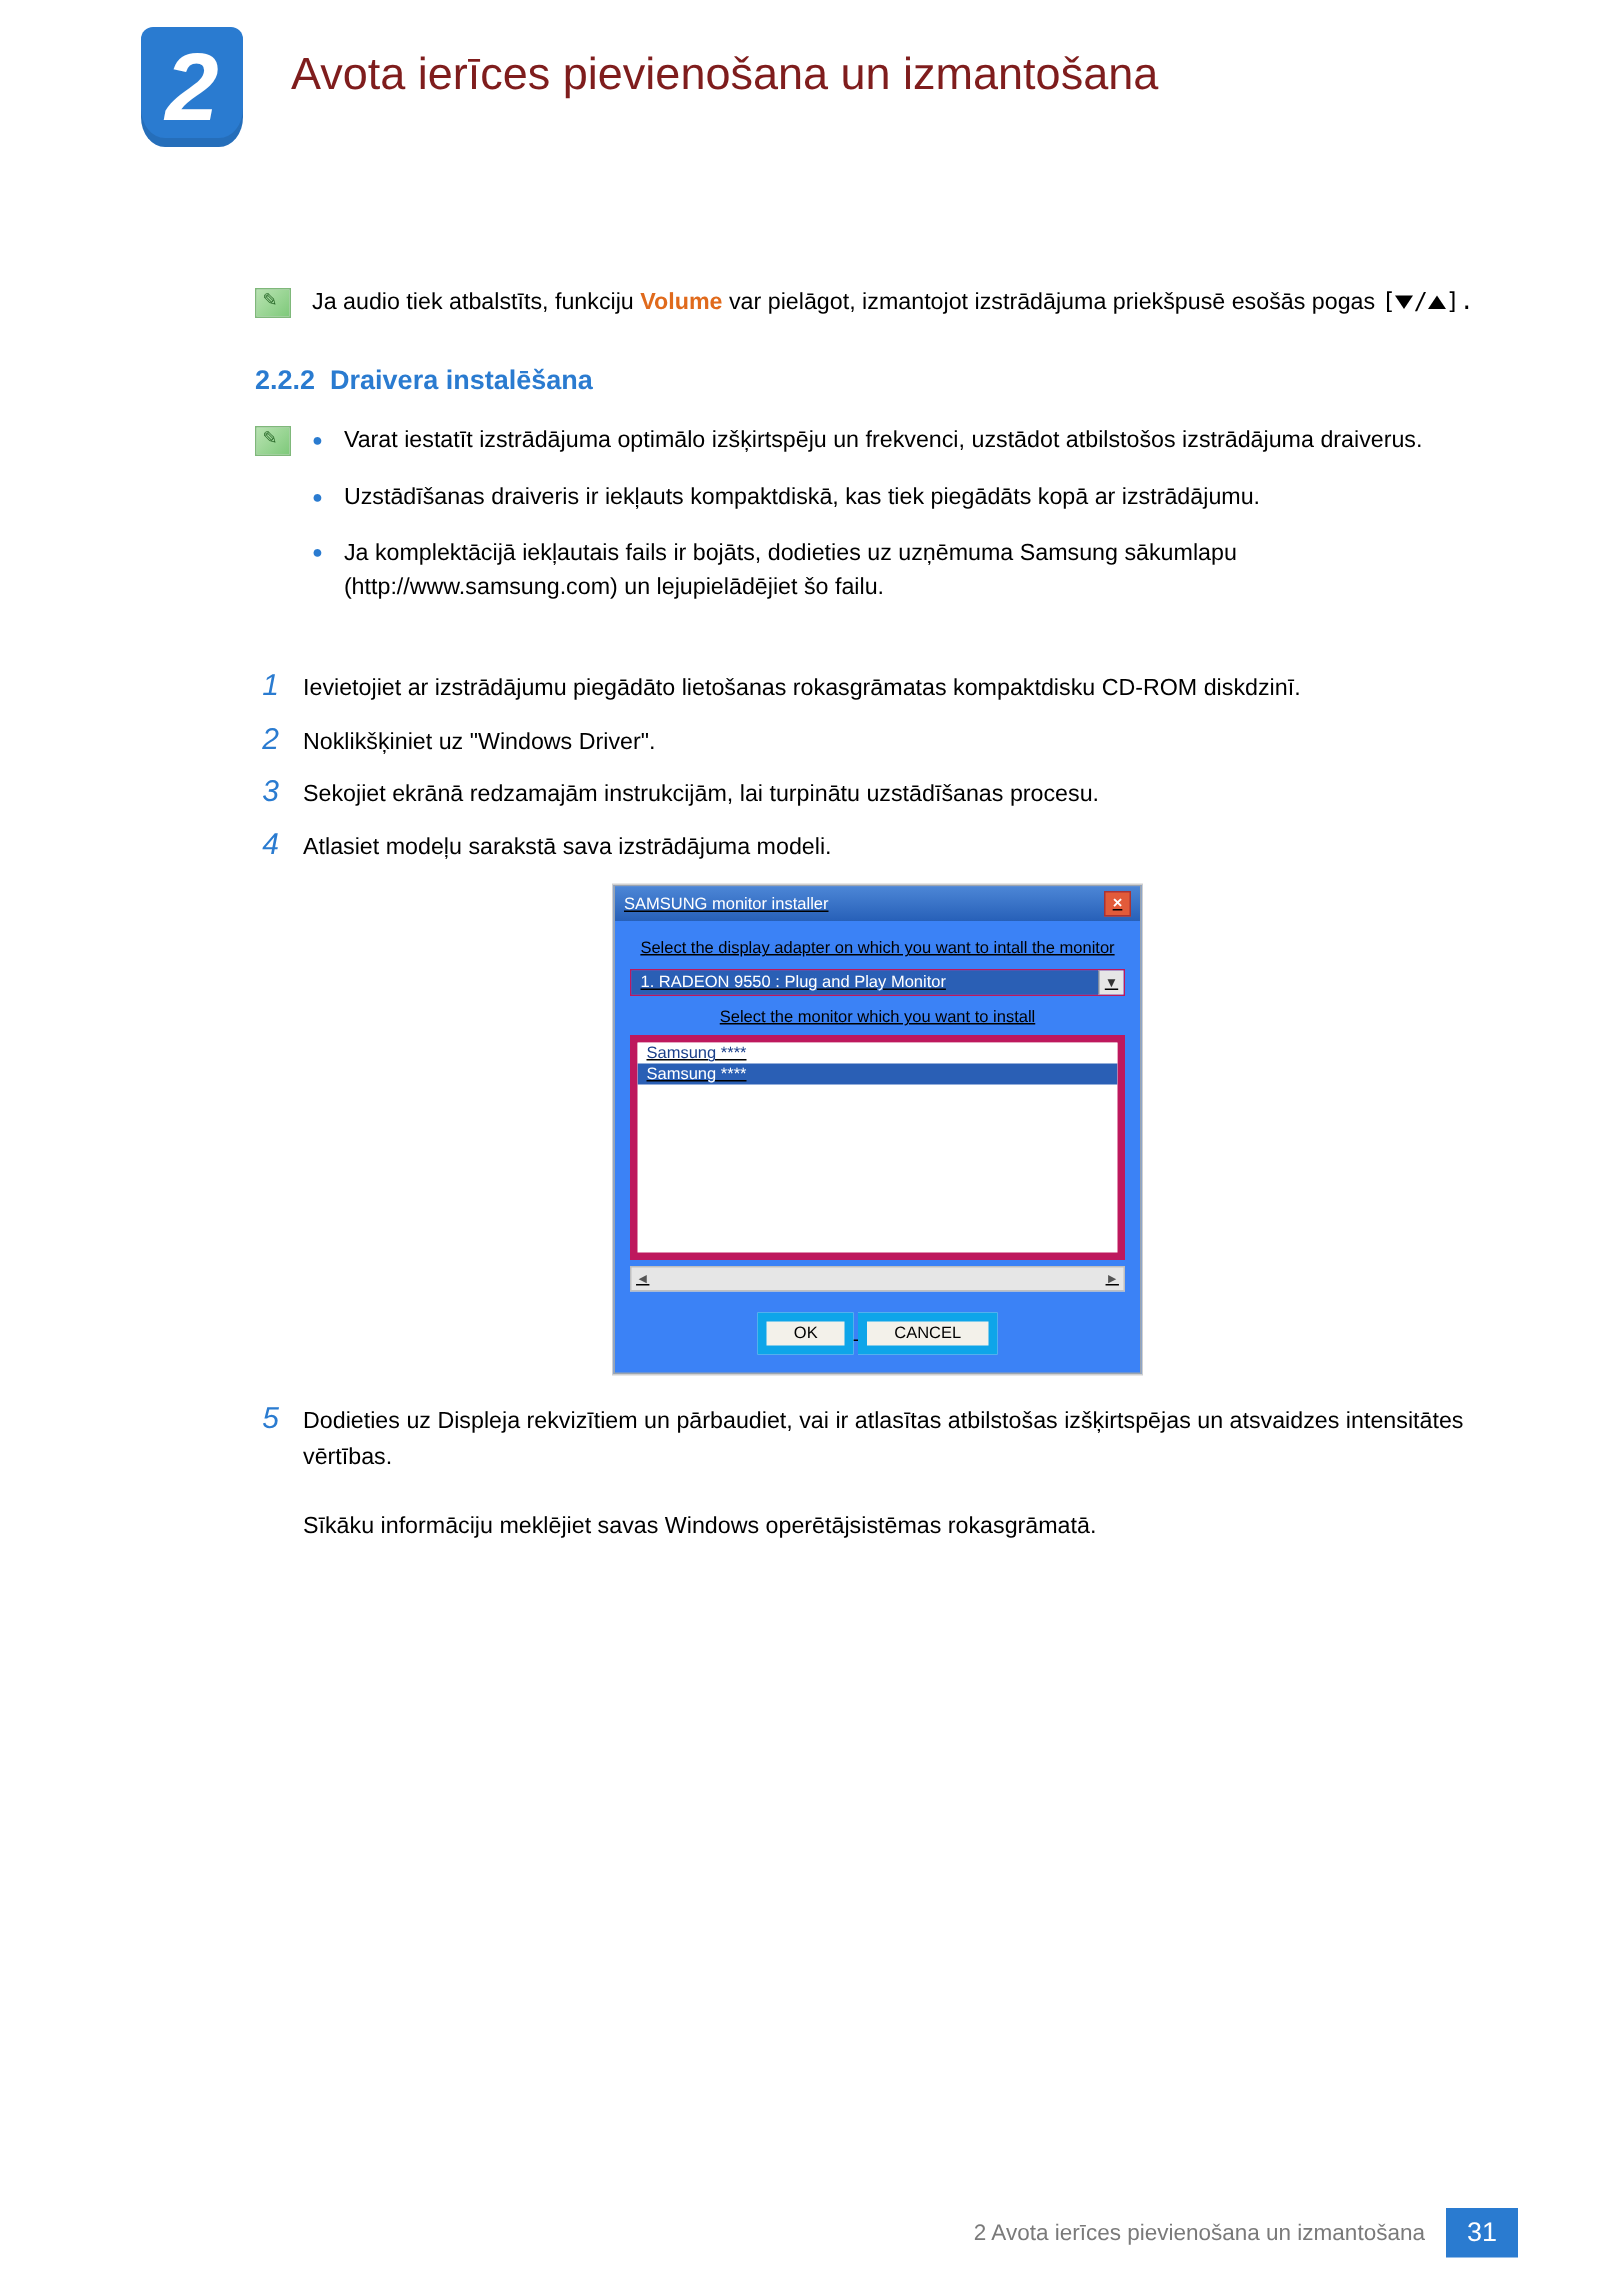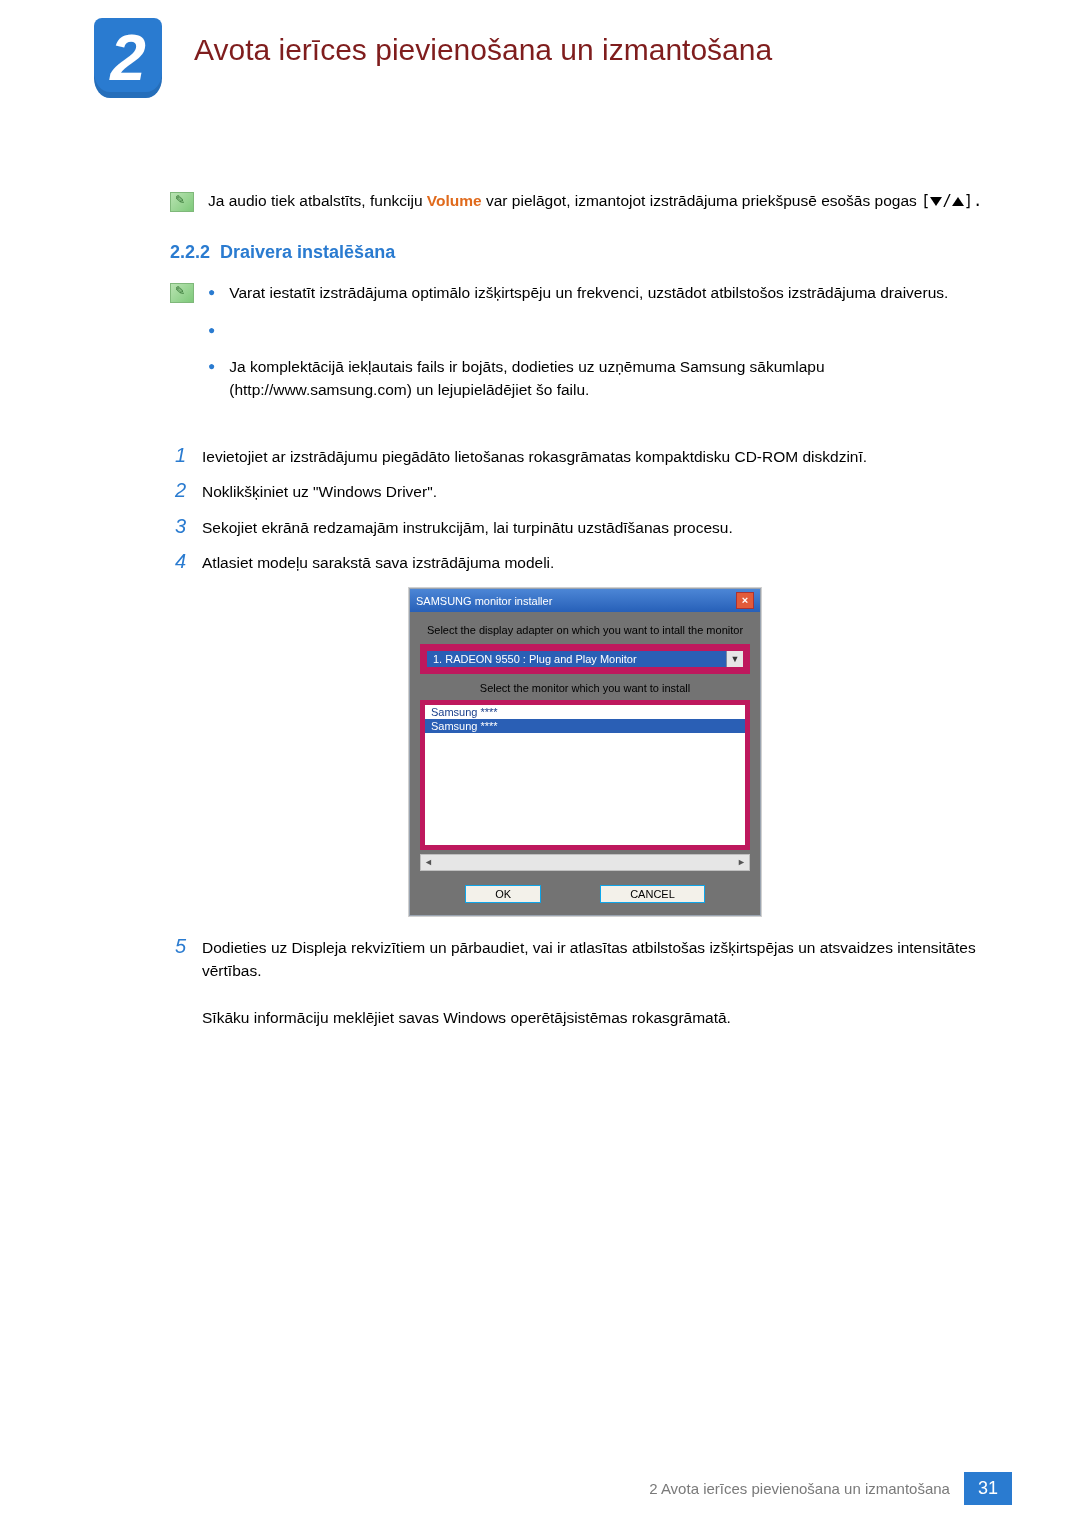--- a/index.html
+++ b/index.html
@@ -92,43 +92,44 @@
   .bullets .row { display:flex; gap:14px; margin-bottom:14px;}
   .bullets .dot { color:#2a7bd0; font-size:12px; line-height:22px;}
   .steps { margin-top:18px; font-size:15.5px; }
   .steps .row { display:flex; gap:16px; margin-bottom:12px; align-items:flex-start;}
   .steps .n { color:#2a7bd0; font-style:italic; font-size:20px; width:16px; text-align:right; line-height:20px;}
   .steps .t { flex:1; line-height:1.5;}
   .installer {
     width: 350px;
     margin: 14px auto 20px auto;
     border:1px solid #9aa4b0;
-    background:#737373;
+    background:#3b82f6;
     font-size:11px;
     color:#000;
     box-shadow: 0 0 0 1px #d0d0d0;
+    text-decoration: underline;
   }
   .inst-title {
     background: linear-gradient(#4c86d6,#2760b8);
     color:#fff;
     padding:3px 6px;
     display:flex;
     justify-content:space-between;
     align-items:center;
     font-size:11px;
   }
   .inst-close {
     width:16px;height:15px;background:#e25b3a;color:#fff;text-align:center;line-height:14px;border:1px solid #a33;
     font-size:11px;font-weight:bold;
   }
   .inst-body { padding:8px 10px 10px 10px; }
   .inst-label1 { text-align:center; margin:4px 0 8px 0; }
   .inst-select {
     display:flex;
-    border:7px solid #be185d;
+    border:1px solid #be185d;
     margin-bottom:8px;
   }
   .inst-select .val {
     flex:1;
     background:#2a5fb5;
     color:#fff;
     padding:2px 6px;
   }
   .inst-select .dd {
     width:16px;background:#e6e6e6;border-left:1px solid #7c8aa0;
@@ -149,25 +150,25 @@
     background:#e6e6e6;
     border:1px solid #bfbfbf;
     display:flex;
     justify-content:space-between;
     margin-bottom:10px;
   }
   .inst-scroll .ar { width:15px;text-align:center;font-size:9px;color:#555;line-height:14px;}
   .inst-btns { text-align:center; padding:4px 0 2px 0;}
   .inst-btn {
     display:inline-block;
-    border:1px solid #0ea5e9;
+    border:6px solid #0ea5e9;
     background:#f3f1ea;
-    padding:2px 29px;
+    padding:2px 18px;
     font-size:11px;
-    margin:0 28px;
+    margin:0 0;
   }
   .footer {
     position:absolute;
     bottom:22px;
     right:68px;
     display:flex;
     align-items:center;
   }
   .footer-text { color:#7a7a7a; font-size:15px; margin-right:14px;}
   .footer-page {
@@ -199,20 +200,21 @@
 
     <div class="note-block">
       <div class="note-icon"></div>
       <div class="bullets" style="margin-left:0;">
         <div class="row">
             <span class="dot">●</span>
             <span>Varat iestatīt izstrādājuma optimālo izšķirtspēju un frekvenci, uzstādot atbilstošos izstrādājuma draiverus.</span>
           </div>
         <div class="row">
             <span class="dot">●</span>
+            <span>Uzstādīšanas draiveris ir iekļauts kompaktdiskā, kas tiek piegādāts kopā ar izstrādājumu.</span>
           </div>
         <div class="row">
             <span class="dot">●</span>
             <span>Ja komplektācijā iekļautais fails ir bojāts, dodieties uz uzņēmuma Samsung sākumlapu (http://www.samsung.com) un lejupielādējiet šo failu.</span>
           </div>
       </div>
     </div>
 
     <div class="steps">
       <div class="row">

